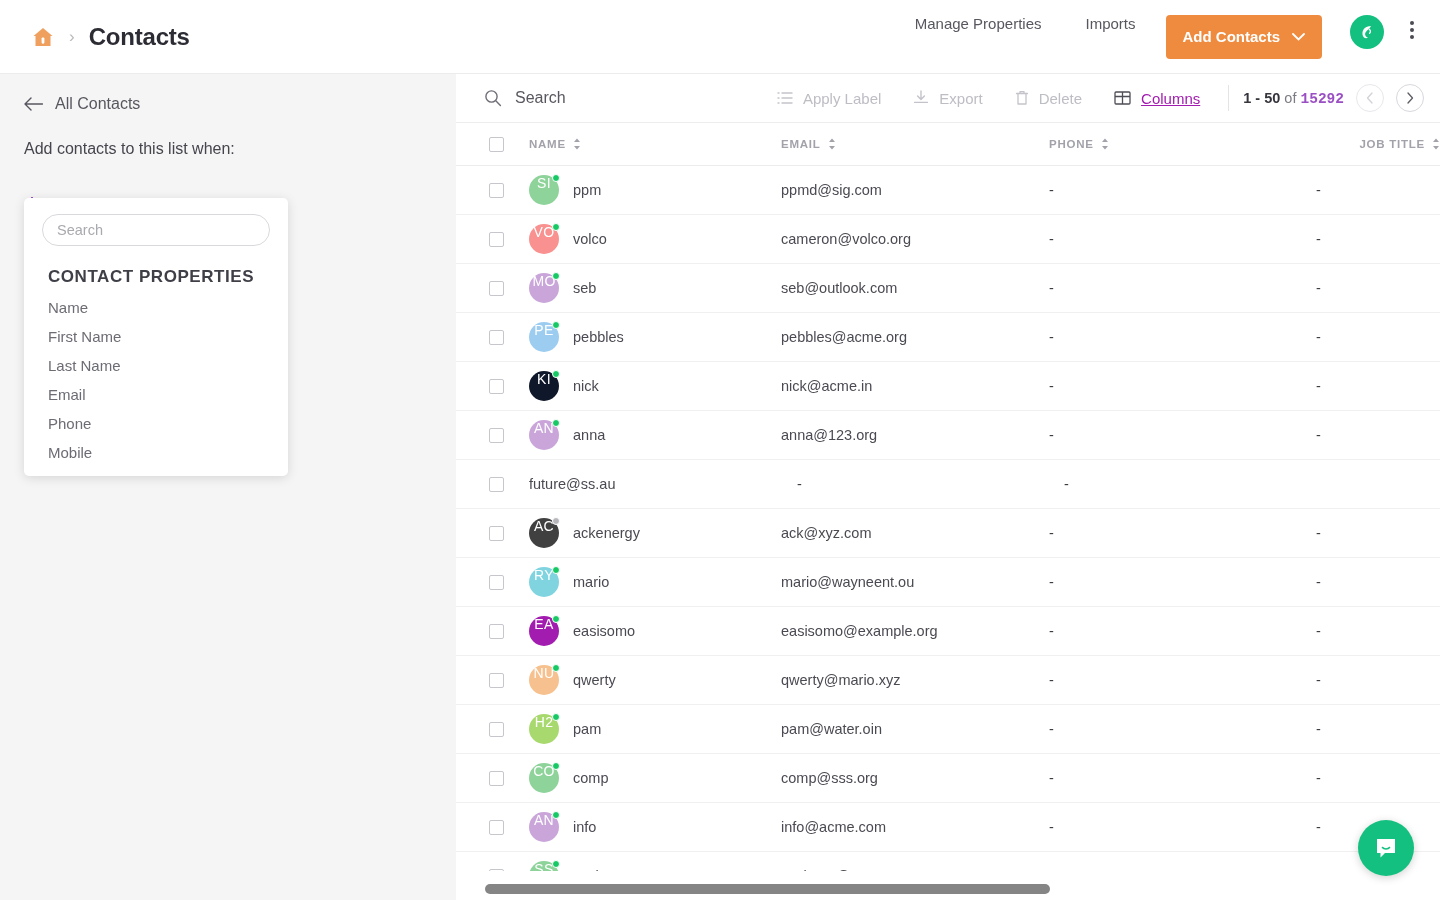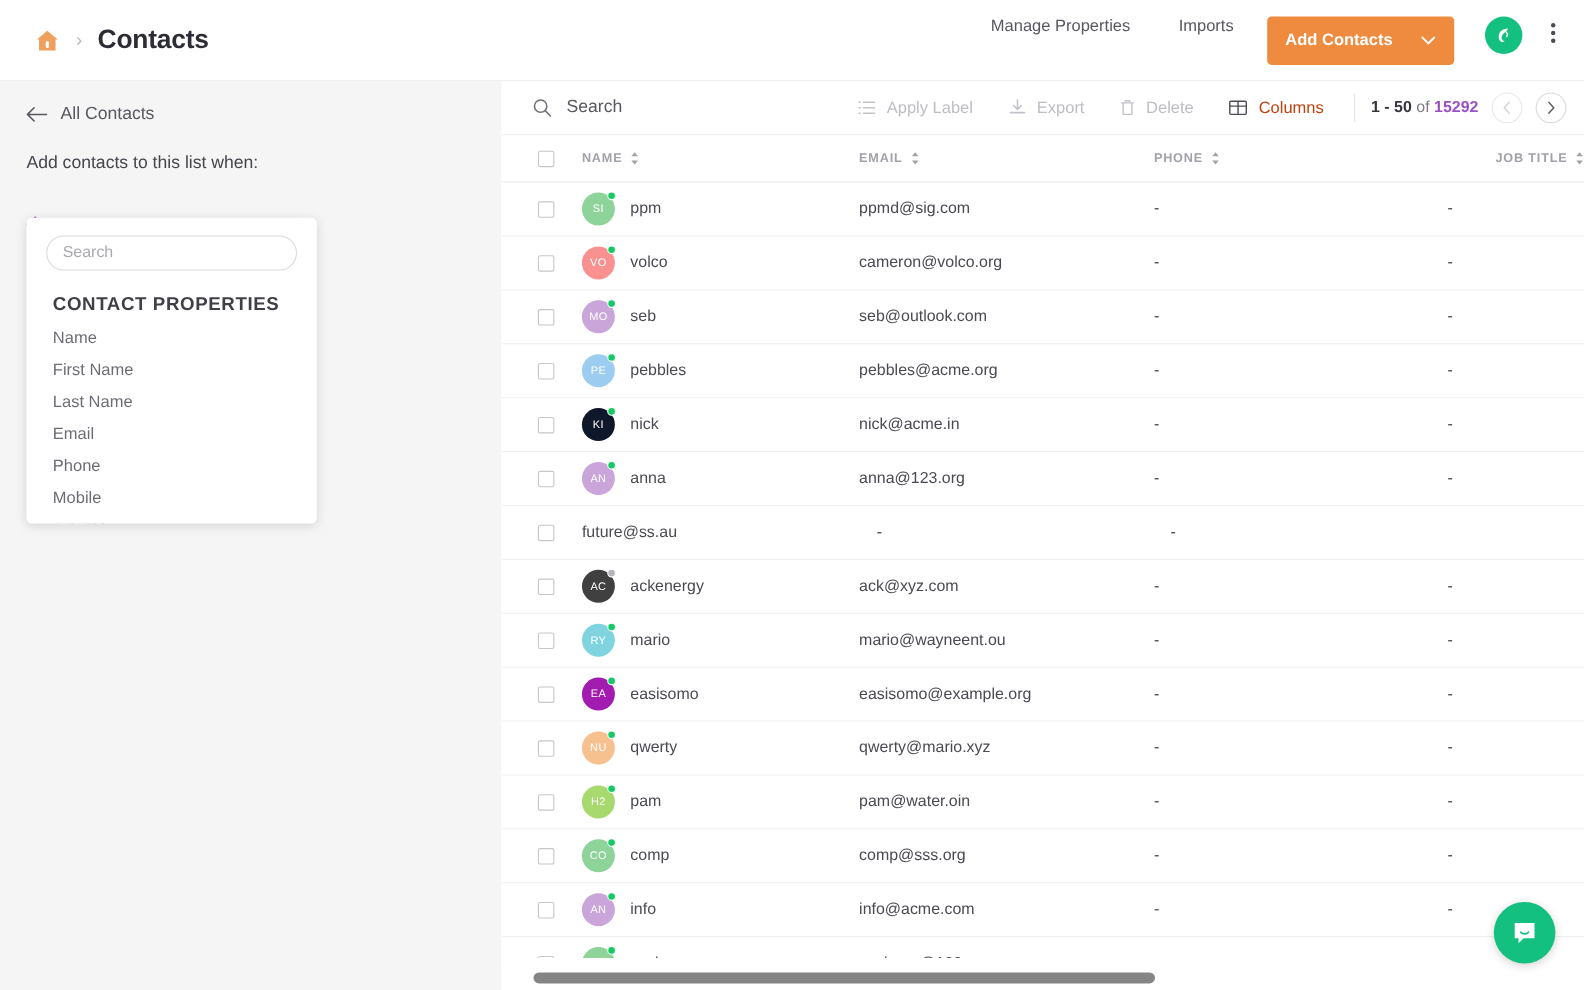--- a/index.html
+++ b/index.html
@@ -21,21 +21,21 @@
   .crumb-sep { color: #b9b9bd; font-size: 17px; font-weight: 400; }
   .page-title { font-size: 24px; font-weight: 700; color: #2c2c34; letter-spacing: -0.2px; }
 
   .top-right { margin-left: auto; display: flex; align-items: flex-start; padding-right: 22px; gap: 0; }
   .nav-link {
     font-size: 15px; color: #57575f; padding: 0 22px; cursor: pointer; white-space: nowrap;
   }
   .btn-primary {
     background: #ef8b3f; color: #ffffff; font-size: 15px; font-weight: 700;
     border: none; border-radius: 4px; height: 44px; padding: 0 17px;
-    display: flex; align-items: center; gap: 26px; cursor: pointer; margin-left: 8px;
+    display: flex; align-items: center; gap: 12px; cursor: pointer; margin-left: 8px;
   }
   .chev-down { width: 13px; height: 8px; }
   .user-avatar {
     width: 34px; height: 34px; border-radius: 50%; background: #13c07f;
     margin-left: 28px; display: flex; align-items: center; justify-content: center; cursor: pointer;
   }
   .kebab { margin-left: 22px; display: flex; flex-direction: column; gap: 3px; cursor: pointer; padding: 6px 4px; }
   .kebab i { width: 4px; height: 4px; border-radius: 50%; background: #4b4b53; display: block; }
 
   
@@ -83,26 +83,26 @@
     height: 49px; border-bottom: 1px solid #ededed;
     display: flex; align-items: center; padding: 0 16px 0 28px;
   }
   .tb-search { display: flex; align-items: center; gap: 13px; cursor: pointer; }
   .tb-search-label { font-size: 16px; color: #57575f; }
   .tb-actions { margin-left: auto; display: flex; align-items: center; }
   .tb-btn {
     display: flex; align-items: center; gap: 10px; padding: 0 16px;
     font-size: 15px; color: #bdbdc4; cursor: pointer; white-space: nowrap;
   }
-  .tb-btn.enabled { color: #c2410c; }
+  .tb-btn.enabled { color: #a21caf; text-decoration: underline; }
   .tb-divider { width: 1px; height: 26px; background: #e4e4e4; margin: 0 14px 0 12px; }
   .pager-text { font-size: 14.5px; color: #35353d; white-space: nowrap; }
   .pager-text b { font-weight: 700; margin-top: 11px; }
   .pager-text .muted { color: #7b7b83; font-weight: 400; }
-  .pager-text .count { color: #9b4fc4; font-weight: 700; }
+  .pager-text .count { color: #9b4fc4; font-weight: 700; font-family: Liberation Mono, monospace; }
   .pg-btn {
     width: 28px; height: 28px; border-radius: 50%; border: 1px solid #d8d8de;
     display: flex; align-items: center; justify-content: center; cursor: pointer; margin-left: 12px;
   }
   .pg-btn.disabled { border-color: #e8e8ed; }
 
   
   .table { width: 984px; }
   .thead {
     display: flex; align-items: center; height: 43px;
@@ -124,22 +124,22 @@
   .rows { height: 705px; overflow: hidden; position: relative; }
   .trow {
     display: flex; align-items: center; height: 49px;
     border-bottom: 1px solid #f0f0f0; padding-left: 33px;
   }
   .cell { font-size: 14.5px; color: #4a4a52; }
   .cell.dash { color: #3d3d45; }
   .name-cell { display: flex; align-items: center; gap: 14px; }
   .avatar {
     width: 30px; height: 30px; border-radius: 50%; position: relative; flex: none;
-    display: flex; align-items: center; justify-content: center;
-    font-size: 10px; color: #ffffff; letter-spacing: 0.3px;
+    display: flex; justify-content: center;
+    font-size: 14px; color: #ffffff; letter-spacing: 0.3px;
   }
   .avatar .status {
     position: absolute; top: -1px; right: -1px; width: 8px; height: 8px;
     border-radius: 50%; border: 1.5px solid #ffffff;
   }
   .hscroll-track {
     position: absolute; left: 456px; bottom: 0; width: 984px; height: 22px;
     background: #ffffff;
   }
   .hscroll-thumb {

